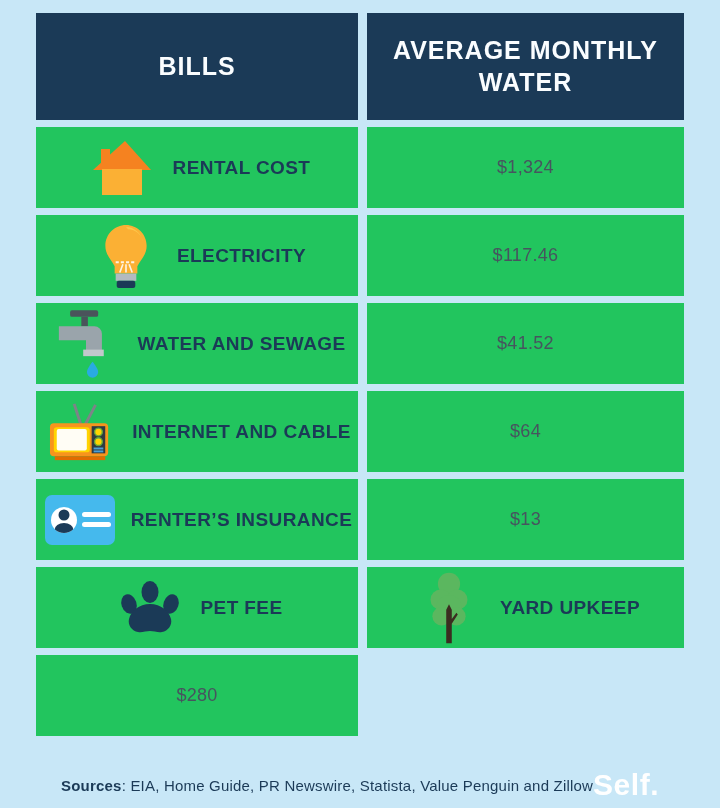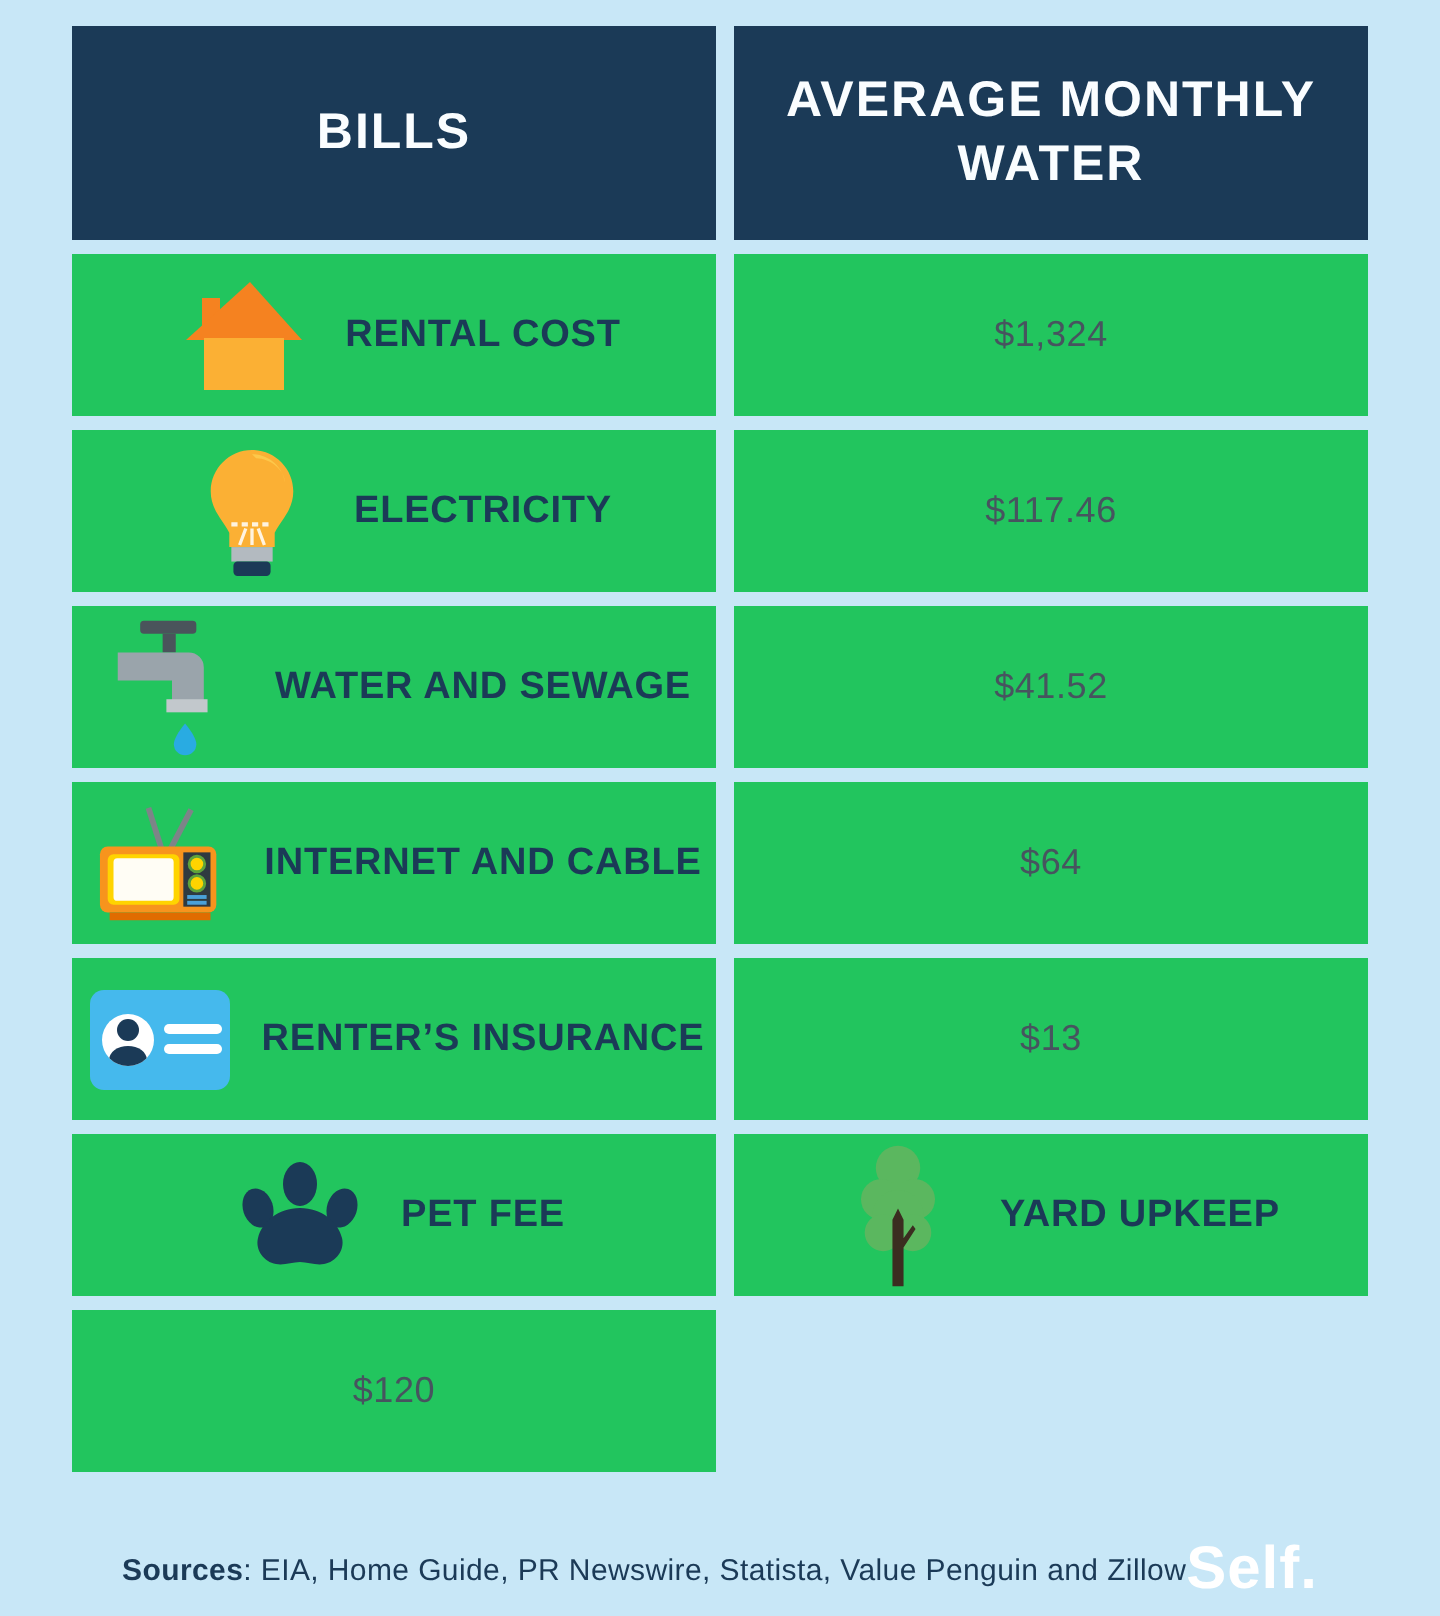--- a/index.html
+++ b/index.html
@@ -205,21 +205,21 @@
             <circle cx="22" cy="40" r="14"></circle>
             <circle cx="14" cy="49" r="10"></circle>
             <circle cx="30" cy="49" r="10"></circle>
           </g>
           <path d="M19,78 L19,42 L22,36 L25,42 L25,52 L30,45 L31.5,47 L25,57 L25,78 Z" fill="#3b2d20"></path>
         </svg>
       </span>
       <span class="bill-label">YARD UPKEEP</span>
     </div>
     <div class="cell">
-      <span class="bill-value">$120</span>
+      <span class="bill-value">$280</span>
     </div>
 
   </div>
 
   <div class="footer">
     <p class="sources"><span class="src-bold">Sources</span><span>: EIA, Home Guide, PR Newswire, Statista, Value Penguin and Zillow</span></p>
     <div class="brand">Self.</div>
   </div>
 
 </div>

